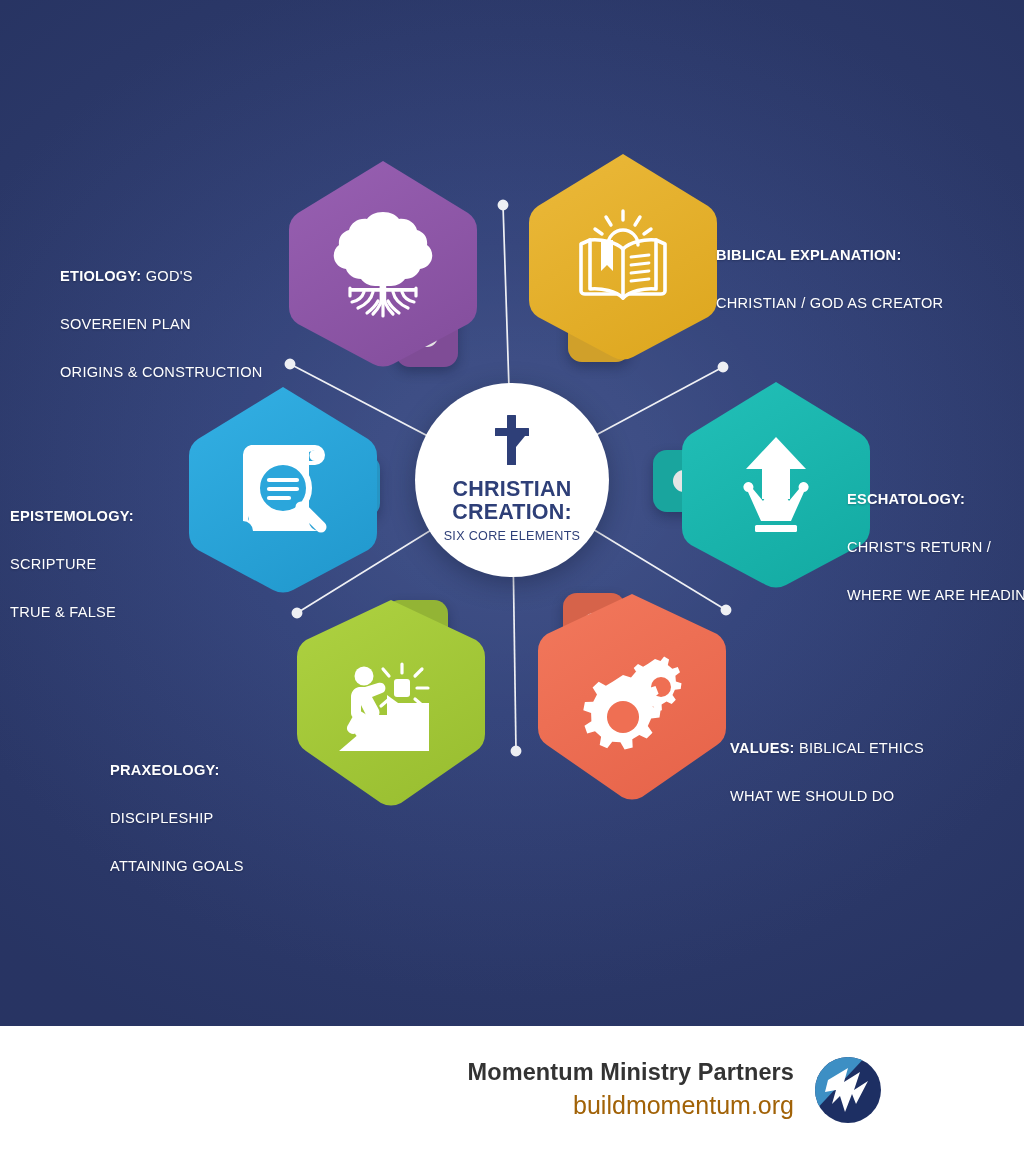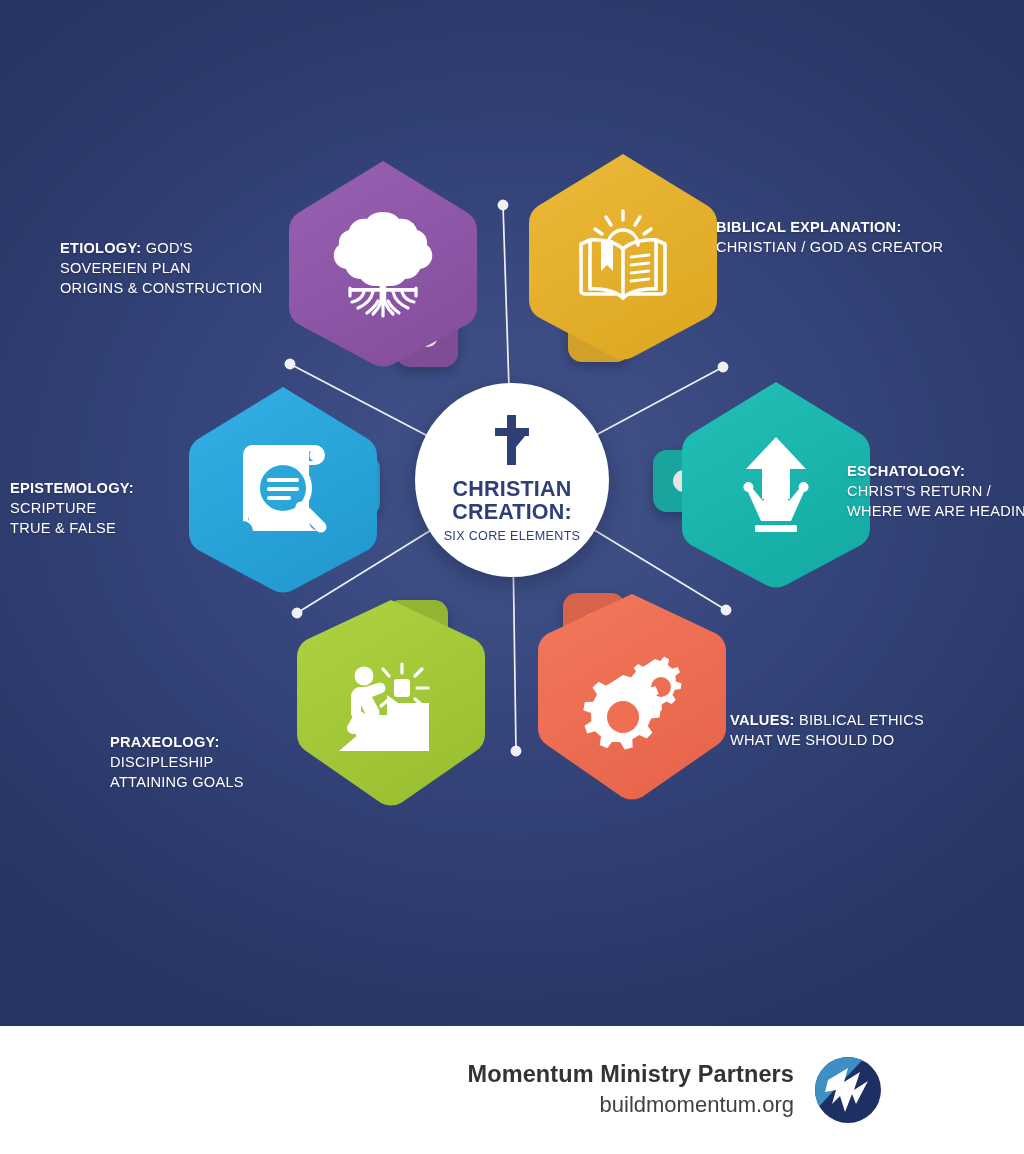--- a/index.html
+++ b/index.html
@@ -141,21 +141,21 @@
   .label {
     position: absolute;
     color: #ffffff;
     font-size: 14.6px;
     line-height: 1.38;
     letter-spacing: 0.25px;
     z-index: 5;
     text-shadow: 0 1px 2px rgba(10,16,40,0.30);
   }
   .label b { font-weight: bold; }
-  .label .ln { display: block; white-space: nowrap; }
+  .label .ln { display: block; white-space: nowrap; margin-top: 28px; }
   .label.right { text-align: left; }
   .label.left  { text-align: left; }
 
   
   #tagline {
     position: absolute;
     left: 0;
     top: 957px;
     width: 1024px;
     text-align: center;
@@ -184,22 +184,22 @@
     margin-right: 18px;
   }
   #footer .forg-name {
     color: #333333;
     font-size: 23.5px;
     font-weight: bold;
     letter-spacing: 0.1px;
     line-height: 1.25;
   }
   #footer .forg-url {
-    color: #404040;
-    font-size: 22px;
+    color: #a16207;
+    font-size: 25px;
     line-height: 1.3;
     margin-top: 2px;
   }
   #footer .flogo { width: 72px; height: 72px; }
 </style>
 </head>
 <body>
 
 <div id="poster">
 

